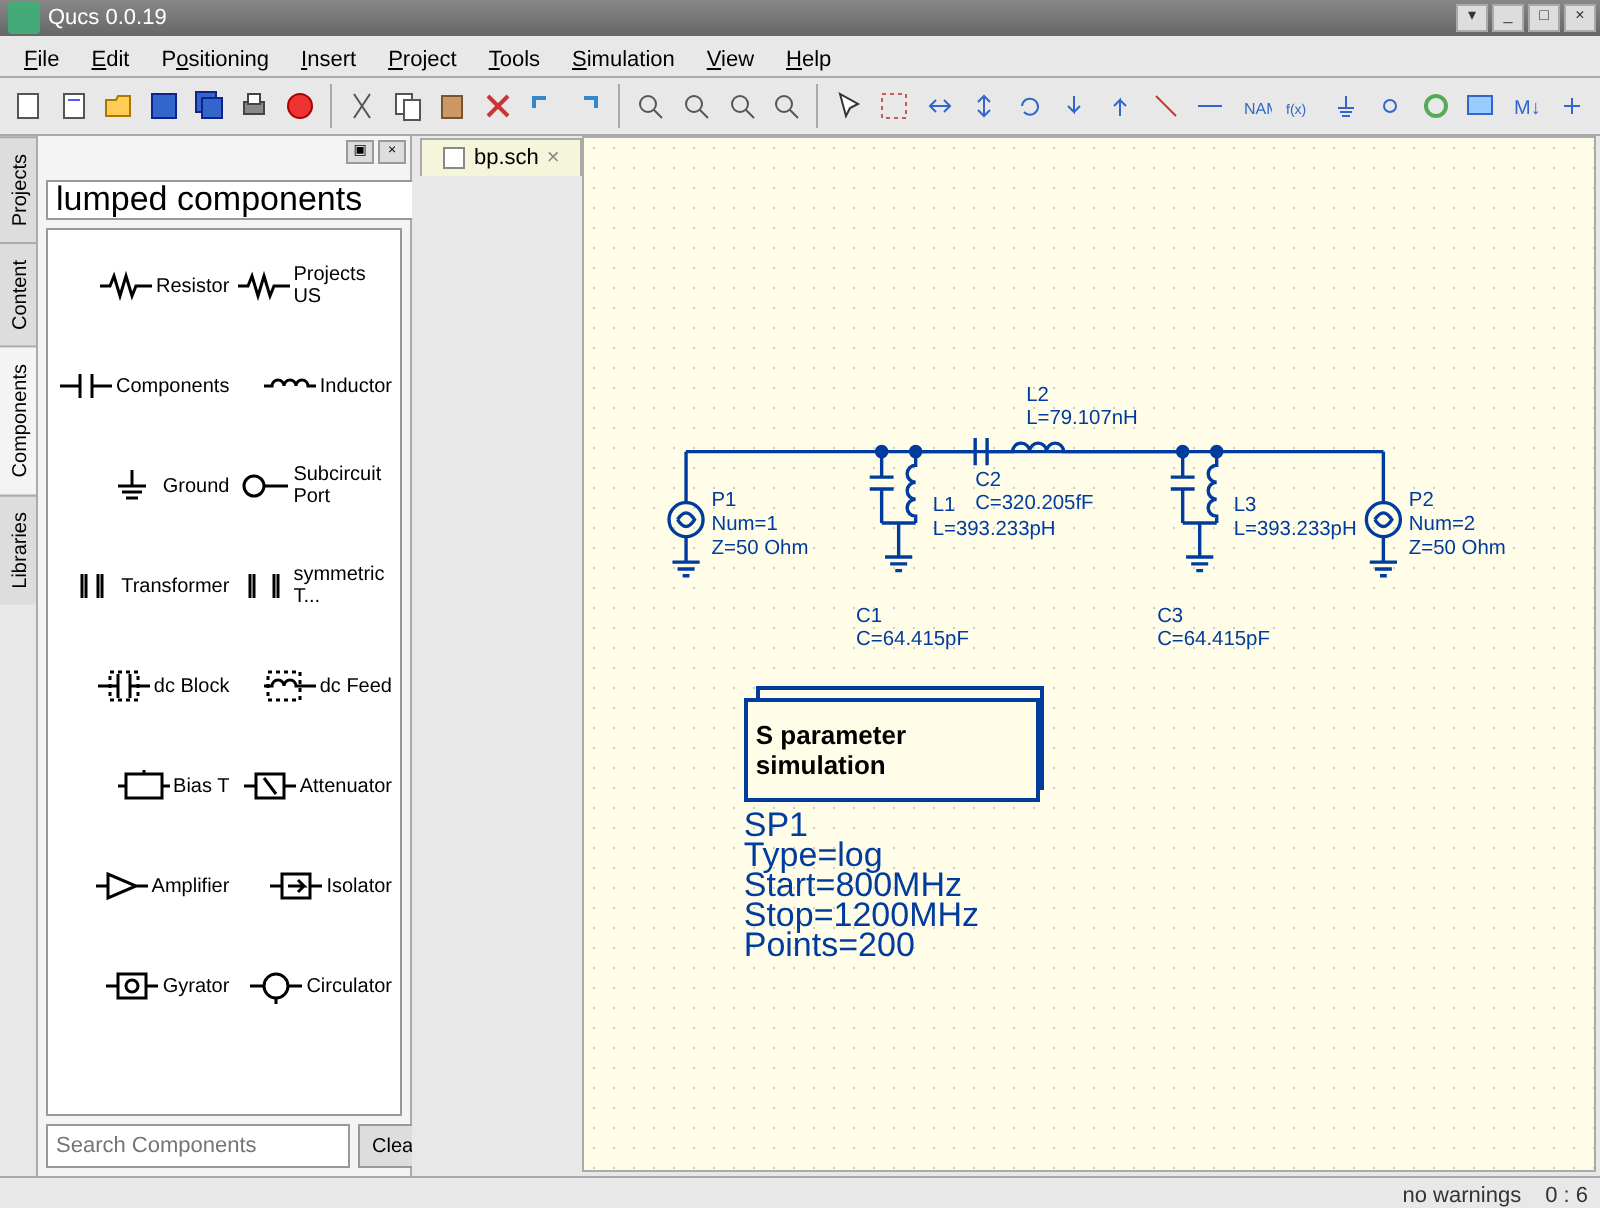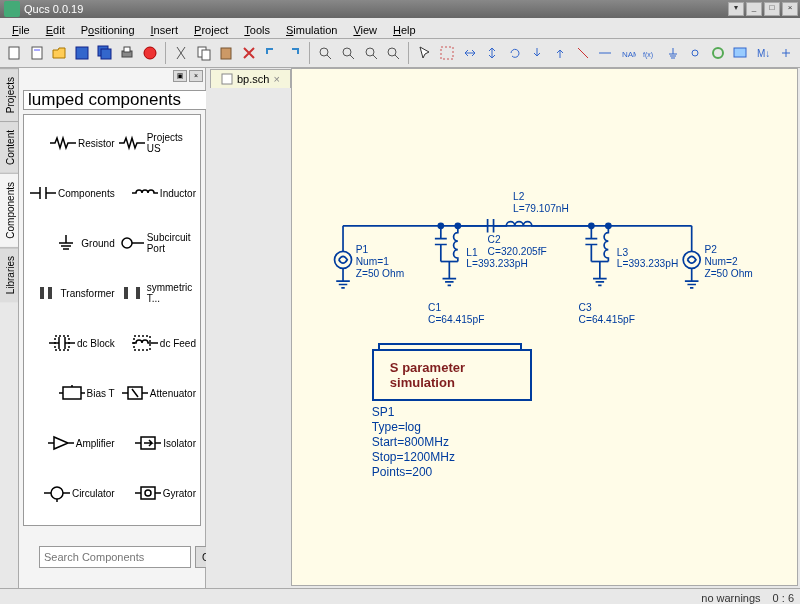--- a/index.html
+++ b/index.html
@@ -21,37 +21,37 @@
 .panel{width:186px;background:#f4f4f4;border-right:1px solid #aaa;display:flex;flex-direction:column}
 .panel-hdr{height:14px;display:flex;justify-content:flex-end;padding:2px;gap:2px}
 .hbtn{width:12px;height:10px;border:1px solid #999;background:#ddd;font-size:7px;text-align:center;line-height:9px}
 .combo{margin:4px;display:flex}
 .combo input{flex:1;height:18px;border:1px solid #999;padding:0 4px;font-size:17px;background:#fff}
 .combo button{width:18px;border:1px solid #999;background:#ddd}
 .palette{flex:1;border:1px solid #999;margin:0 4px;background:#fff;display:grid;grid-template-columns:1fr 1fr;grid-auto-rows:48px;padding:4px;gap:2px;overflow:hidden}
 .pitem{display:flex;flex-direction:row;align-items:center;justify-content:flex-end;cursor:pointer;font-size:10px}
 .pitem .ico{height:22px;display:flex;align-items:center;justify-content:center}
 .pitem .ico svg{width:30px;height:20px;stroke:#000;stroke-width:1.5;fill:none}
-.searchrow{display:flex;margin:20px;gap:4px}
+.searchrow{display:flex;margin:4px;gap:4px}
 .searchrow input{flex:1;height:20px;border:1px solid #999;padding:0 4px;font-size:11px}
 .searchrow button{width:40px;border:1px solid #999;background:#ddd;font-size:10px}
 .canvas-wrap{flex:1;display:flex;flex-direction:row;background:#e8e8e8}
 .tabrow{height:20px;display:flex;align-items:flex-end;padding-left:4px}
 .ftab{height:18px;background:#f5f5dc;border:1px solid #aaa;border-bottom:none;padding:0 10px;display:flex;align-items:center;gap:4px;font-size:11px}
 .ftab .x{color:#888;cursor:pointer}
 .canvas{flex:1;position:relative;overflow:hidden;border:1px solid #aaa;margin:0 2px 2px 0}
 .sheet{position:absolute;inset:0;background:#fffce8;background-image:radial-gradient(#ccc 0.5px,transparent 0.5px);background-size:10px 10px}
 svg.sch{position:absolute;inset:0;width:100%;height:100%}
 svg.sch *{stroke:#003c9e;fill:none;stroke-width:2}
 svg.sch text{fill:#003c9e;stroke:none;font-family:sans-serif;font-size:12px}
 svg.sch .nd{fill:#003c9e}
 .simbox{position:absolute;left:80px;top:280px}
 .simbox .shadow{width:140px;height:48px;border:2px solid #003c9e;background:#fffce8;position:absolute;left:6px;top:-6px}
-.simbox .front{width:140px;height:48px;border:2px solid #003c9e;background:#fffce8;position:relative;display:flex;flex-direction:column;justify-content:center;padding-left:16px;color:#7f1d1d;font-weight:bold;font-size:13px}
-.simtxt{position:absolute;left:80px;top:336px;color:#003c9e;font-size:12px;line-height:15px}
+.simbox .front{width:140px;height:48px;border:2px solid #003c9e;background:#fffce8;position:relative;display:flex;flex-direction:column;justify-content:center;padding-left:4px;color:#000000;font-weight:bold;font-size:13px}
+.simtxt{position:absolute;left:80px;top:336px;color:#003c9e;font-size:17px;line-height:15px}
 .status{height:18px;background:#e8e8e8;border-top:1px solid #aaa;display:flex;justify-content:flex-end;align-items:center;padding:0 6px;gap:12px;font-size:11px;color:#333}
 </style>
 </head>
 <body>
 
 <div class="titlebar">
   <div class="sys"></div>
   <div class="ttl">Qucs 0.0.19</div>
   <div class="wbtn">▾</div>
   <div class="wbtn">_</div>
@@ -387,35 +387,35 @@
             <svg viewBox="0 0 30 20">
               <rect x="8" y="4" width="14" height="12"></rect>
               <path d="M2 10h6M22 10h6M11 10h8l-3-3m3 3l-3 3"></path>
             </svg>
           </div>
           <span>Isolator</span>
         </div>
       <div class="pitem">
           <div class="ico">
             <svg viewBox="0 0 30 20">
-              <circle cx="15" cy="10" r="6"></circle>
-              <path d="M2 10h7M21 10h7M15 16v3"></path>
-            </svg>
-          </div>
-          <span>Circulator</span>
-        </div>
-      <div class="pitem">
-          <div class="ico">
-            <svg viewBox="0 0 30 20">
               <rect x="8" y="4" width="14" height="12"></rect>
               <circle cx="15" cy="10" r="3"></circle>
               <path d="M2 10h6M22 10h6"></path>
             </svg>
           </div>
           <span>Gyrator</span>
+        </div>
+      <div class="pitem">
+          <div class="ico">
+            <svg viewBox="0 0 30 20">
+              <circle cx="15" cy="10" r="6"></circle>
+              <path d="M2 10h7M21 10h7M15 16v3"></path>
+            </svg>
+          </div>
+          <span>Circulator</span>
         </div>
     </div>
     <div class="searchrow">
       <input placeholder="Search Components" style="">
       <button>Clear</button>
     </div>
   </div>
 
   <div class="canvas-wrap">
     <div class="tabrow">

